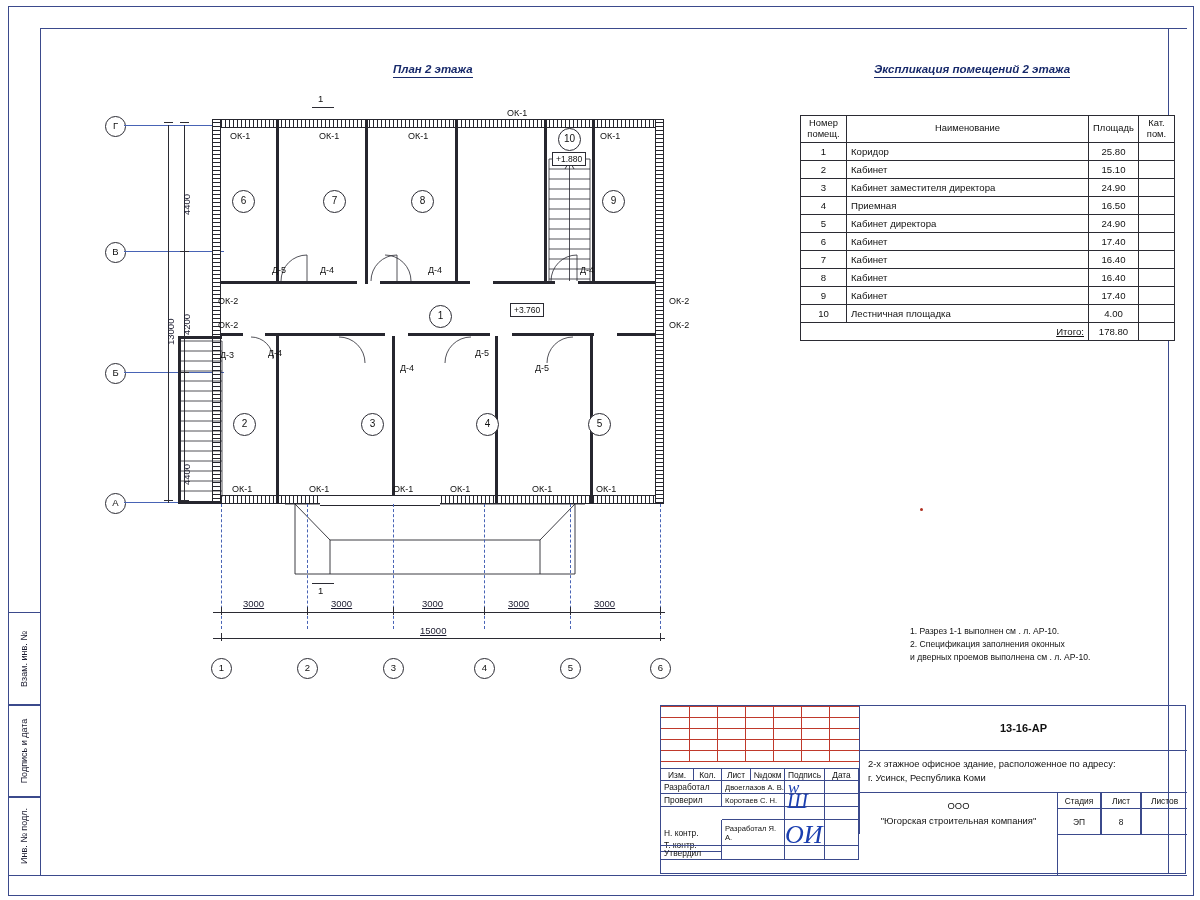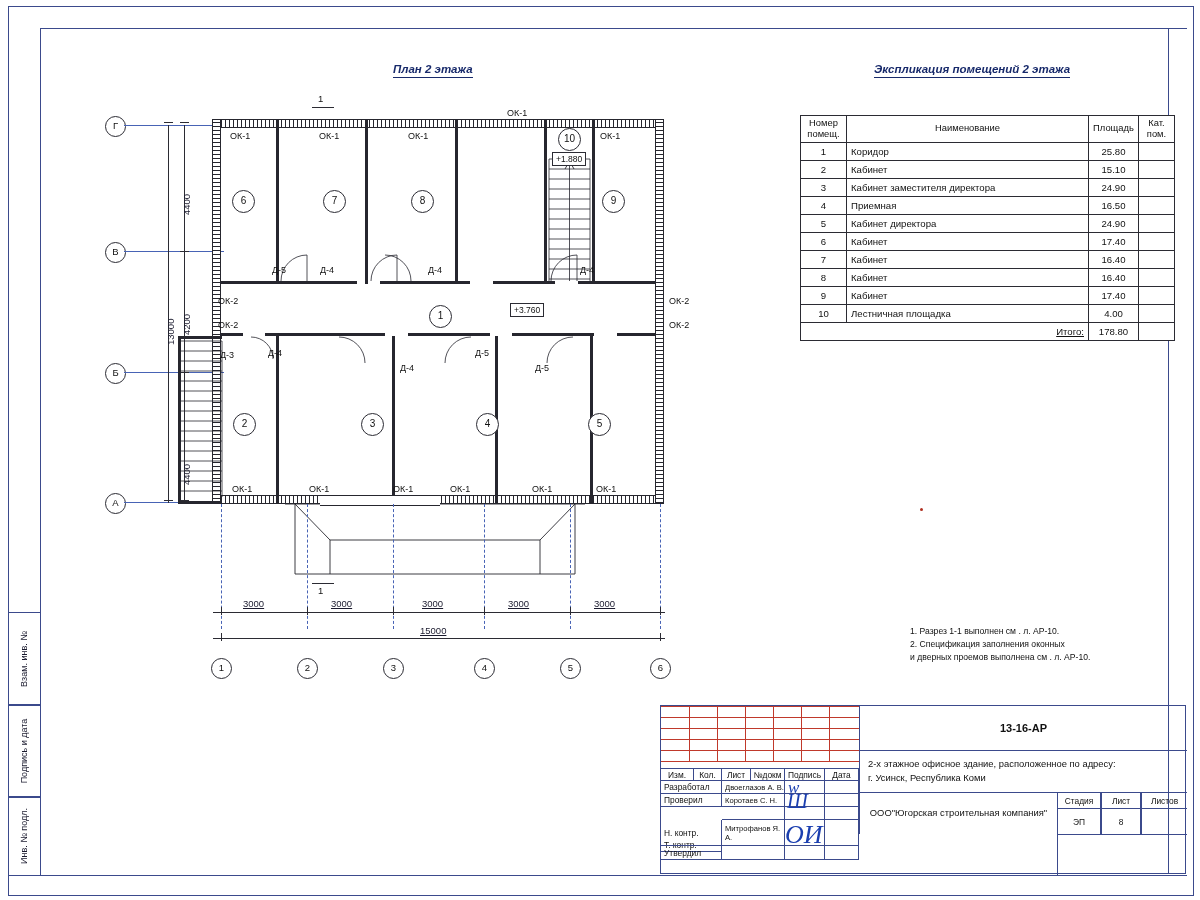--- a/index.html
+++ b/index.html
@@ -519,30 +519,30 @@
     <div class="cell br bb lft" style="left:61px;top:88px;width:63px;height:13px;font-size:7.6px;">Коротаев С. Н.</div>
     <div class="cell br bb" style="left:124px;top:88px;width:40px;height:13px;"></div>
     <div class="cell br bb" style="left:164px;top:88px;width:34px;height:13px;"></div>
 
     <div class="cell br bb lft" style="left:0;top:101px;width:61px;height:13px;margin-top:32px;">Т. контр.</div>
     <div class="cell br bb" style="left:61px;top:101px;width:63px;height:13px;"></div>
     <div class="cell br bb" style="left:124px;top:101px;width:40px;height:13px;"></div>
     <div class="cell br bb" style="left:164px;top:101px;width:34px;height:13px;"></div>
 
     <div class="cell br bb lft" style="left:0;top:114px;width:61px;height:26px;">Н. контр.</div>
-    <div class="cell br bb lft" style="left:61px;top:114px;width:63px;height:26px;font-size:7.6px;">Митрофанов Я. А.</div>
+    <div class="cell br bb lft" style="left:61px;top:114px;width:63px;height:26px;font-size:7.6px;">Разработал Я. А.</div>
     <div class="cell br bb" style="left:124px;top:114px;width:40px;height:26px;"></div>
     <div class="cell br bb" style="left:164px;top:114px;width:34px;height:26px;"></div>
 
     <div class="cell br bb lft" style="left:0;top:140px;width:61px;height:14px;">Утвердил</div>
     <div class="cell br bb" style="left:61px;top:140px;width:63px;height:14px;"></div>
     <div class="cell br bb" style="left:124px;top:140px;width:40px;height:14px;"></div>
     <div class="cell br bb" style="left:164px;top:140px;width:34px;height:14px;"></div>
 
-    <div class="cell bl bt ctr" style="left:198px;top:86px;width:198px;height:42px;flex-direction:row;font-size:9.4px;line-height:1.5;">
+    <div class="cell bl bt ctr" style="left:198px;top:86px;width:198px;height:42px;flex-direction:column;font-size:9.4px;line-height:1.5;">
       <div>ООО</div>
       <div>"Югорская строительная компания"</div>
     </div>
 
     <div class="cell bl bt br ctr" style="left:396px;top:86px;width:44px;height:16px;">Стадия</div>
     <div class="cell bl bt br ctr" style="left:440px;top:86px;width:40px;height:16px;">Лист</div>
     <div class="cell bl bt ctr" style="left:480px;top:86px;width:46px;height:16px;">Листов</div>
 
     <div class="cell bl bt br ctr" style="left:396px;top:102px;width:44px;height:26px;">ЭП</div>
     <div class="cell bl bt br ctr" style="left:440px;top:102px;width:40px;height:26px;">8</div>

